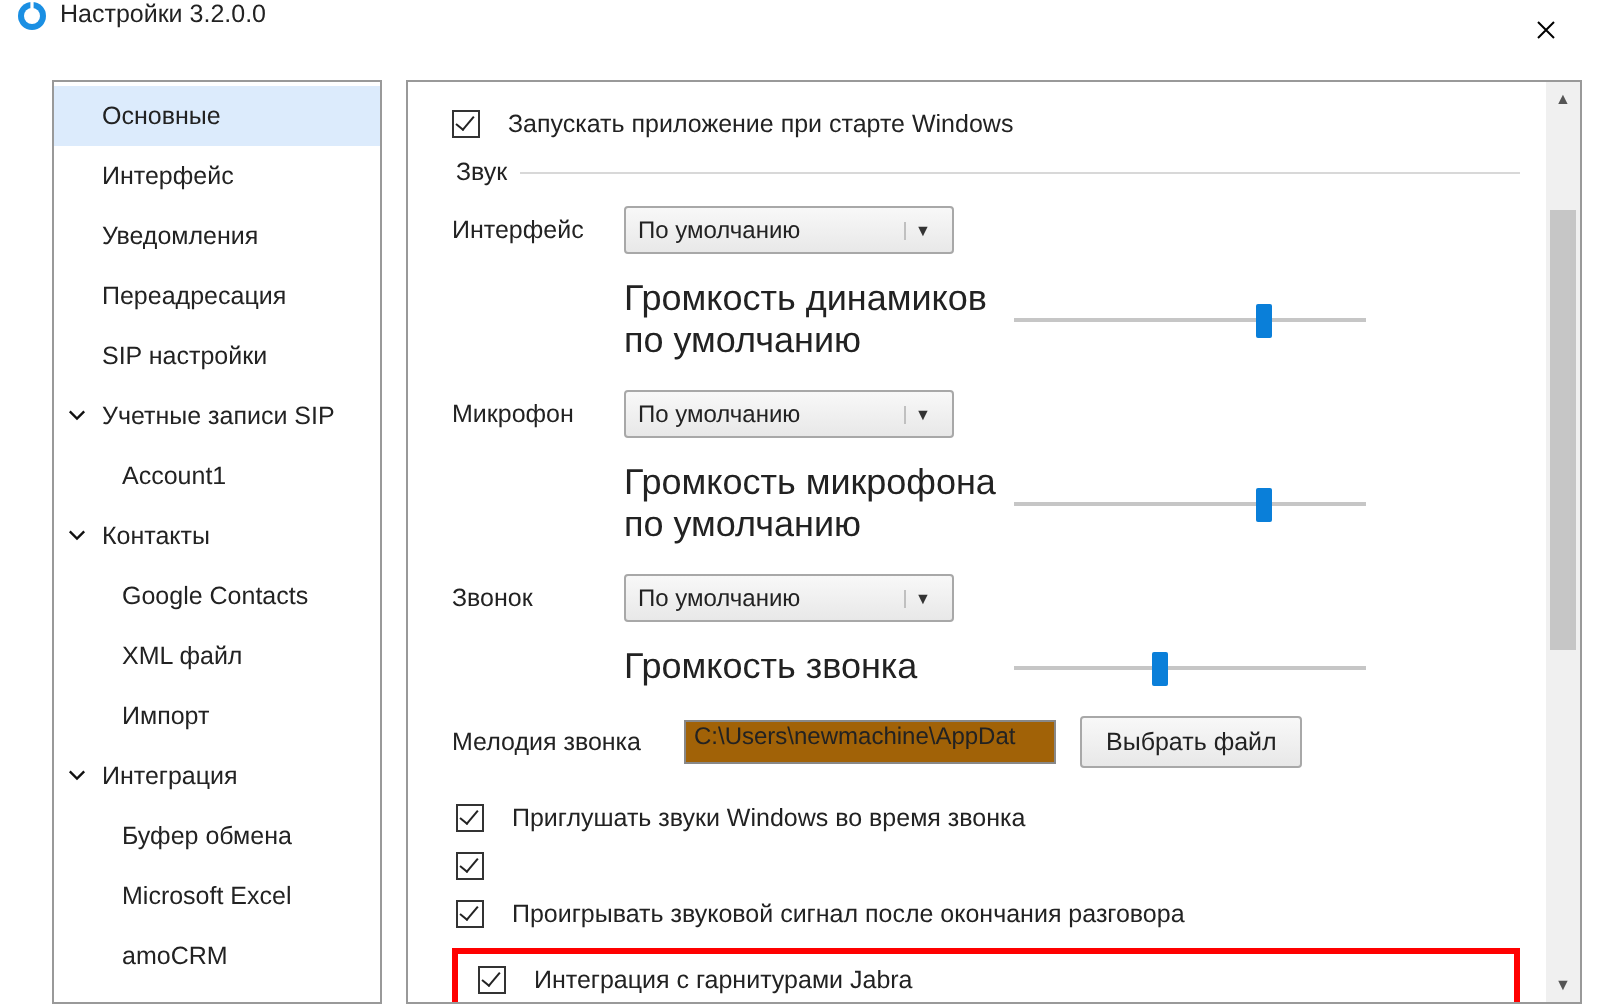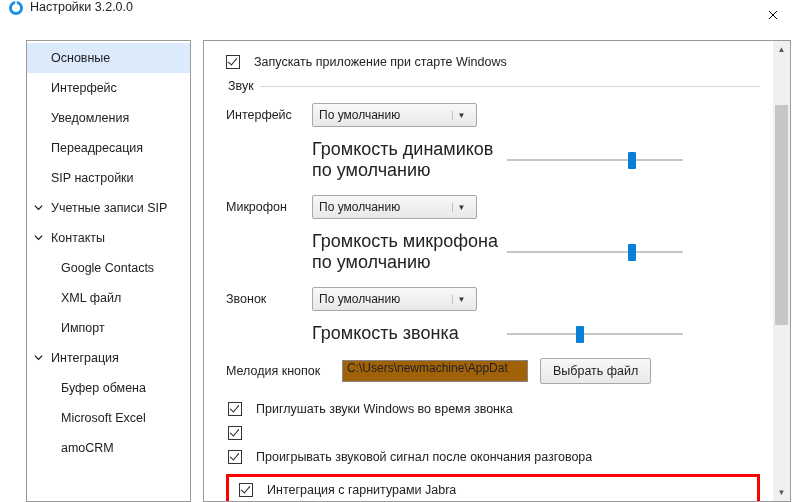--- a/index.html
+++ b/index.html
@@ -281,20 +281,23 @@
       </div>
       <div class="tree-item flat">
         <span class="tlabel">SIP настройки</span>
       </div>
       <div class="tree-item has-children">
         <span class="chev"><svg width="9" height="9" viewBox="0 0 10 10">
             <path d="M1 3 L5 7 L9 3" fill="none" stroke="#111" stroke-width="1.3"></path>
           </svg></span>
         <span class="tlabel">Учетные записи SIP</span>
       </div>
+      <div class="tree-item level2">
+        <span class="tlabel">Account1</span>
+      </div>
       <div class="tree-item has-children">
         <span class="chev"><svg width="9" height="9" viewBox="0 0 10 10">
             <path d="M1 3 L5 7 L9 3" fill="none" stroke="#111" stroke-width="1.3"></path>
           </svg></span>
         <span class="tlabel">Контакты</span>
       </div>
       <div class="tree-item level2">
         <span class="tlabel">Google Contacts</span>
       </div>
       <div class="tree-item level2">
@@ -370,21 +373,21 @@
         </div>
         <div class="slider-row">
           <span class="slider-label">Громкость звонка</span>
           <div class="slider">
             <div class="track"></div>
             <div class="thumb" id="thumb-ring" style="left: 68.88px;"></div>
           </div>
         </div>
 
         <div class="melody-row">
-          <span class="ml-label">Мелодия кнопок</span>
+          <span class="ml-label">Мелодия звонка</span>
           <div class="textinput">C:\Users\newmachine\AppDat</div>
           <div class="button">
             <span>Выбрать файл</span>
           </div>
         </div>
 
         <div class="chk-line">
           <span class="checkbox checked"></span>
           <span>Приглушать звуки Windows во время звонка</span>
         </div>

